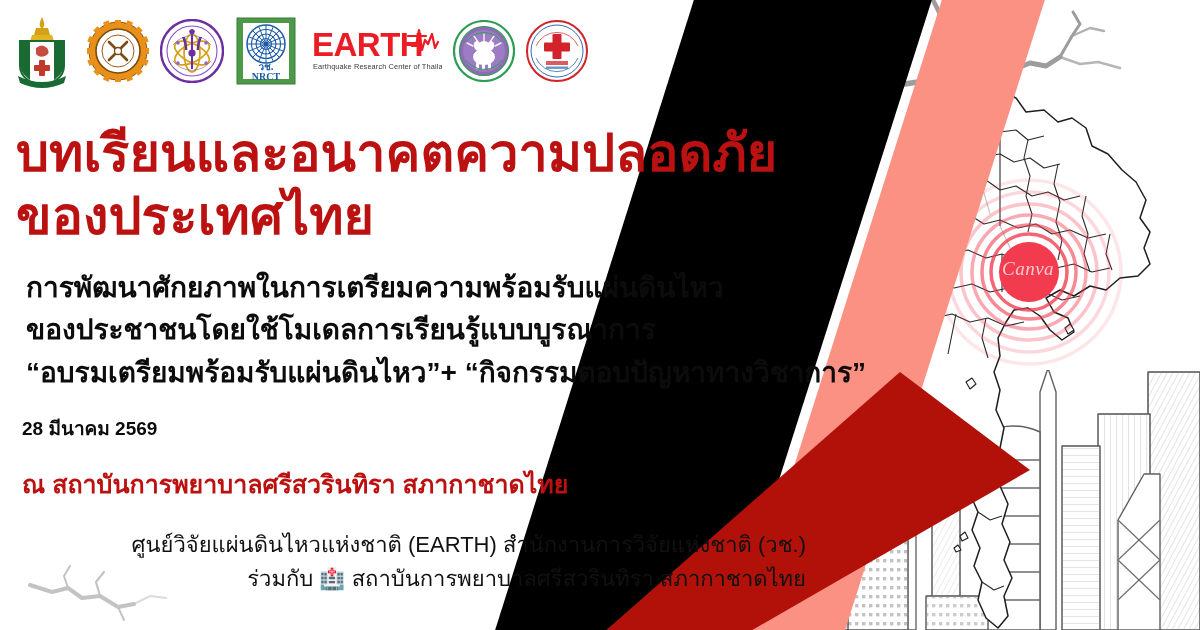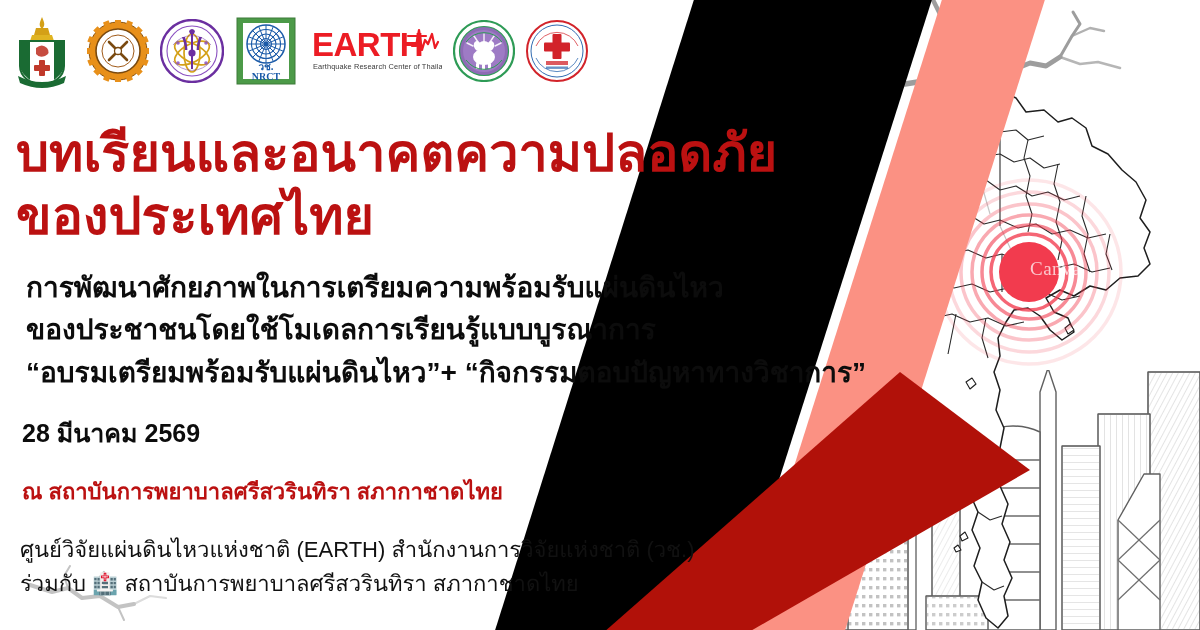--- a/index.html
+++ b/index.html
@@ -44,40 +44,40 @@
     font-size:52px; line-height:1.22; font-weight:700; color:#bb1111;
     letter-spacing:.1px;
   }
   .desc {
     margin-top:18px; margin-left:10px;
     font-size:28px; line-height:1.52; font-weight:700; color:#0c0c0c;
   }
   .desc div { white-space:nowrap; }
   .date {
     margin-top:18px; margin-left:6px;
-    font-size:25px; font-weight:700; color:#0c0c0c;
+    font-size:19px; font-weight:700; color:#0c0c0c;
   }
   .venue {
     margin-top:21px; margin-left:6px;
-    font-size:22px; font-weight:700; color:#bb1111;
+    font-size:25px; font-weight:700; color:#bb1111;
   }
   .org {
     margin-top:24px; margin-left:4px;
     font-size:22px; line-height:1.55; font-weight:400; color:#111;
   }
-  .org div { white-space:nowrap; }
+  .org div { white-space:nowrap;text-align:right; }
   .emoji { font-size:21px; }
 
   
   .watermark {
     position:absolute; left:1002px; top:258px;
     font-family:"Liberation Serif","DejaVu Serif",serif;
-    font-size:19px;
+    font-style:italic; font-size:19px;
     color:rgba(255,255,255,.72);
-    letter-spacing:.5px; z-index:14; pointer-events:none;margin-left:28px;
+    letter-spacing:.5px; z-index:14; pointer-events:none;
   }
 </style>
 </head>
 <body>
 
 <div id="poster">
 
   <div class="art">
 
     <svg width="1200" height="630" viewBox="0 0 1200 630">

